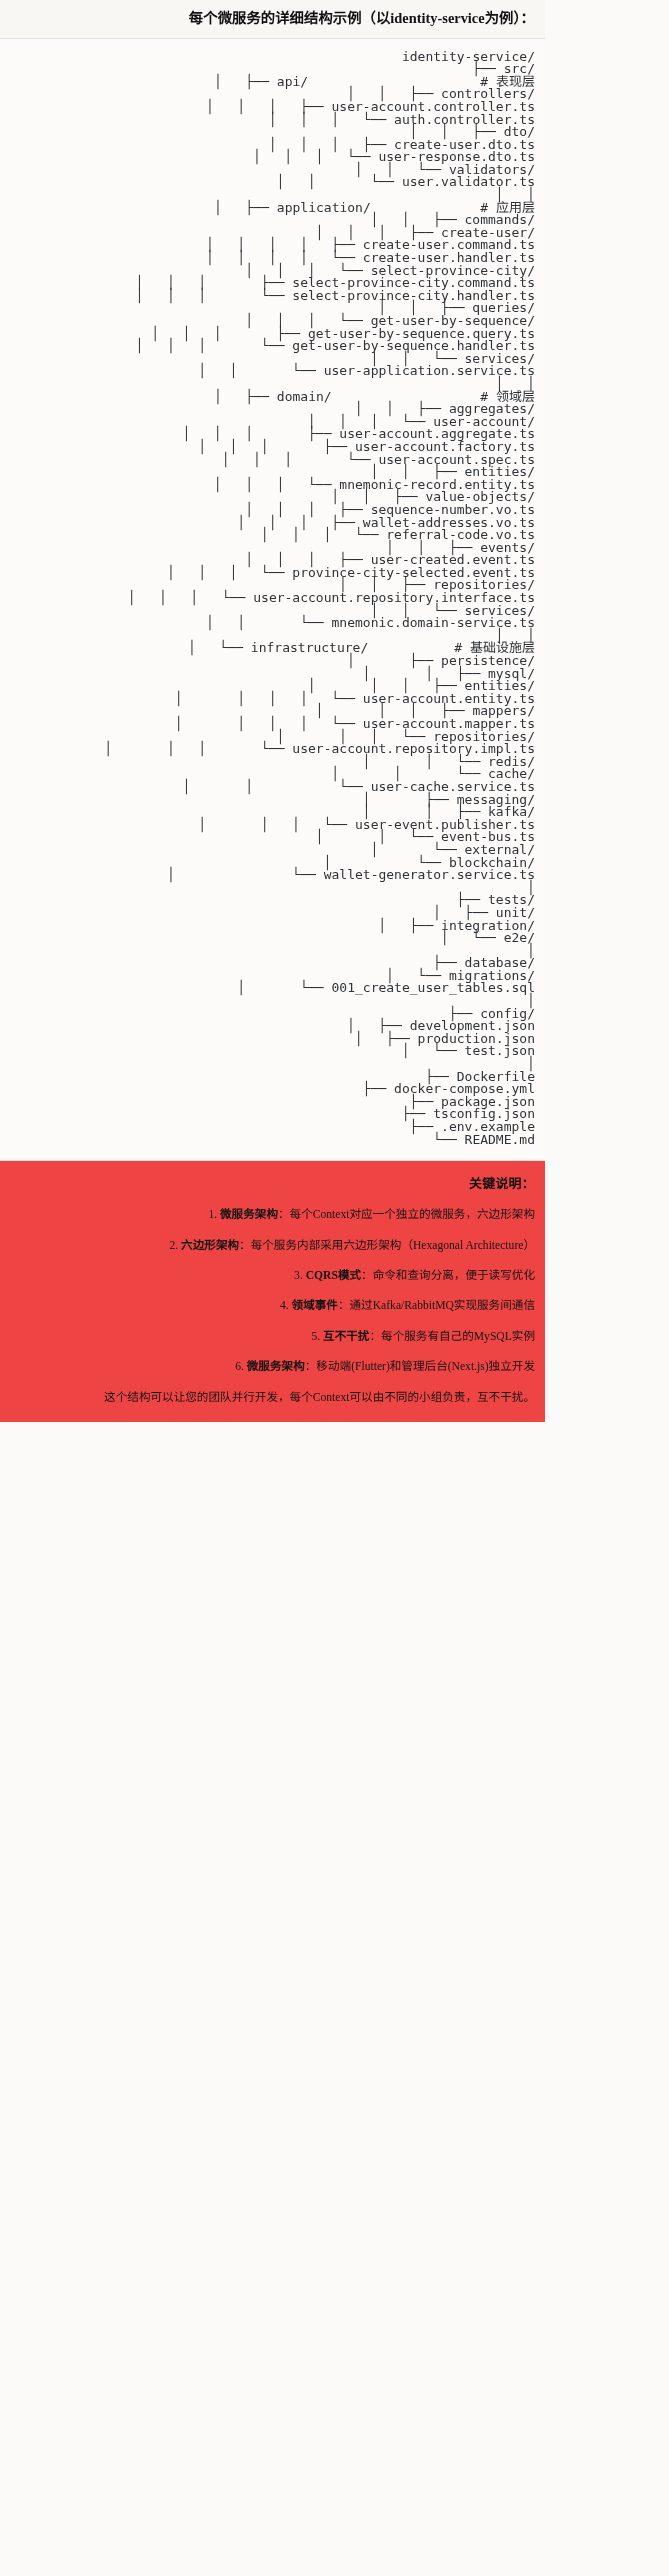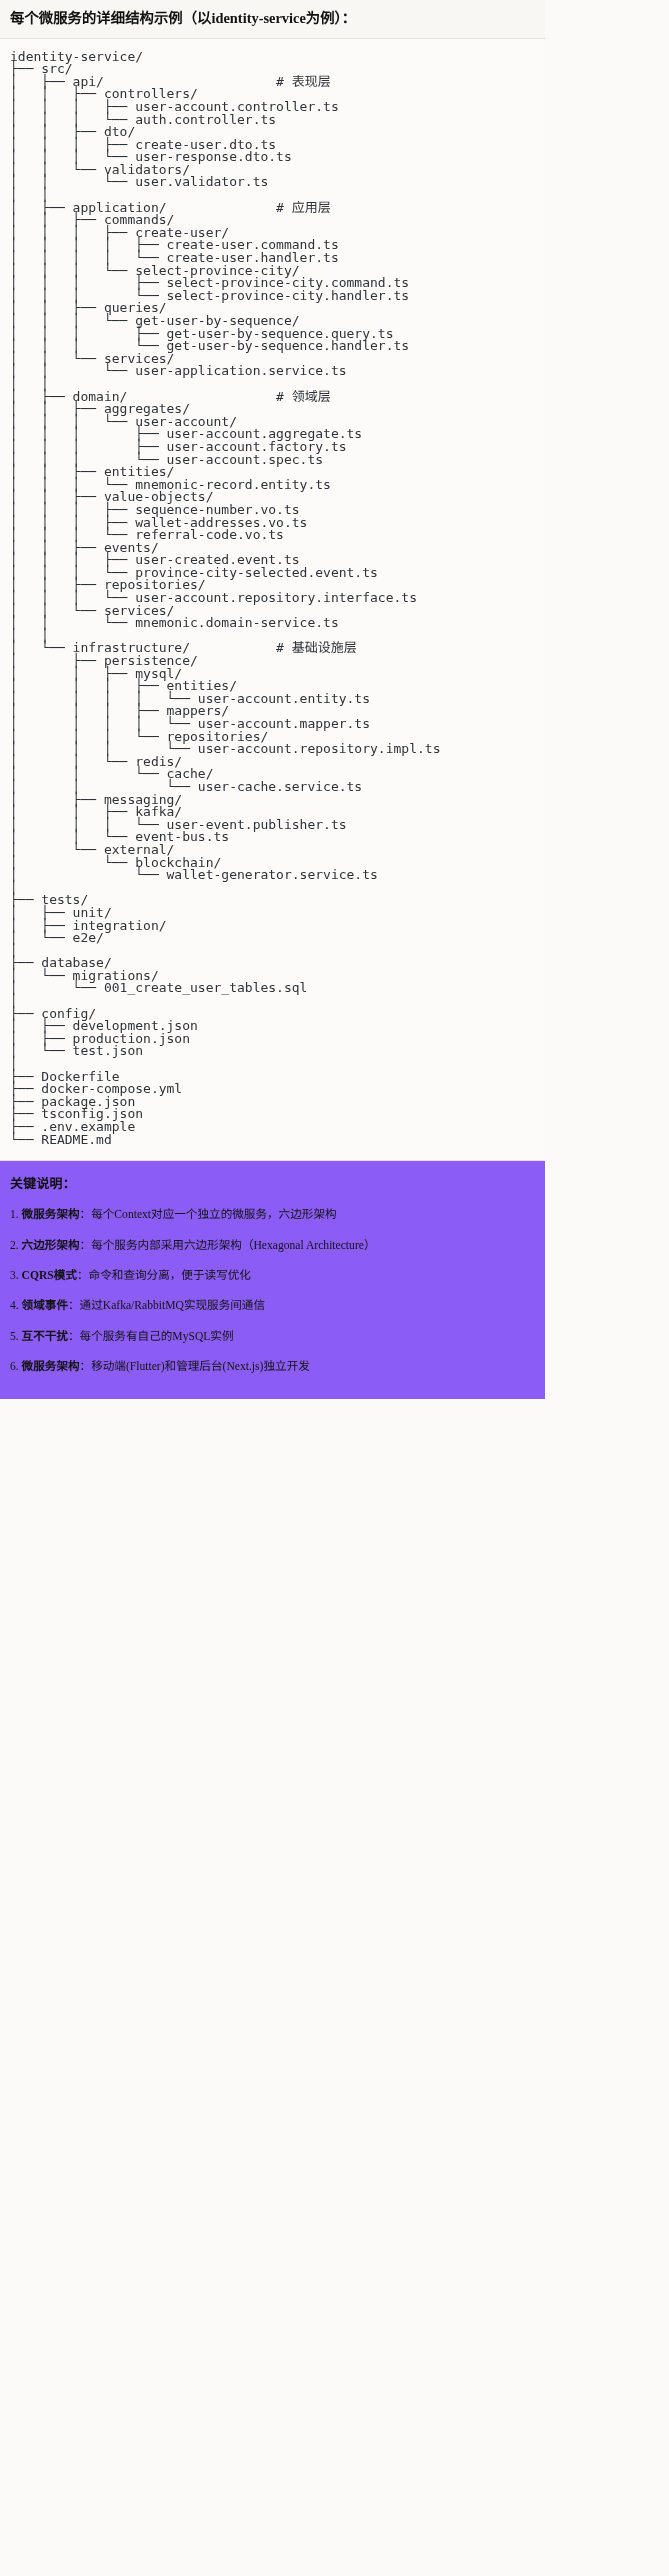--- a/index.html
+++ b/index.html
@@ -12,20 +12,21 @@
     width: 669px;
     font-family: "Liberation Sans", sans-serif;
     color: #1a1a1a;
     -webkit-font-smoothing: antialiased;
   }
   .page {
     width: 545px;
     box-sizing: border-box;
     background: #fbfaf8;
     padding: 0;
+    text-align: right;
   }
   .title-bar {
     padding: 8.8px 10px 10px 10px;
     background: #f8f7f4;
     border-bottom: 0.6px solid #e3e1dc;
   }
   .title-bar h1 {
     margin: 0;
     font-size: 14.4px;
     line-height: 1.35;
@@ -45,21 +46,21 @@
     font-family: "DejaVu Sans Mono", "Liberation Mono", monospace;
     font-size: 13px;
     line-height: 12.6px;
     color: #2f3338;
     white-space: pre;
     tab-size: 4;
     overflow: visible;
   }
   .notes {
     padding: 12.5px 10px 11.3px 10px;
-    background: #8b5cf6;
+    background: #ef4444;
   }
   .notes h2 {
     margin: 0 0 13.8px 0;
     font-size: 13px;
     font-weight: bold;
     font-family: "Liberation Serif", serif;
     color: #111111;
     letter-spacing: 0.2px;
   }
   ol.note-list {
@@ -194,16 +195,17 @@
   <div class="notes">
     <h2>关键说明：</h2>
     <ol class="note-list">
       <li><span class="term">微服务架构</span><span>：每个Context对应一个独立的微服务，六边形架构</span></li>
       <li><span class="term">六边形架构</span><span>：每个服务内部采用六边形架构（Hexagonal Architecture）</span></li>
       <li><span class="term">CQRS模式</span><span>：命令和查询分离，便于读写优化</span></li>
       <li><span class="term">领域事件</span><span>：通过Kafka/RabbitMQ实现服务间通信</span></li>
       <li><span class="term">互不干扰</span><span>：每个服务有自己的MySQL实例</span></li>
       <li><span class="term">微服务架构</span><span>：移动端(Flutter)和管理后台(Next.js)独立开发</span></li>
     </ol>
+    <div class="footer-note">这个结构可以让您的团队并行开发，每个Context可以由不同的小组负责，互不干扰。</div>
   </div>
 
 </div>
 
 
 </body></html>

